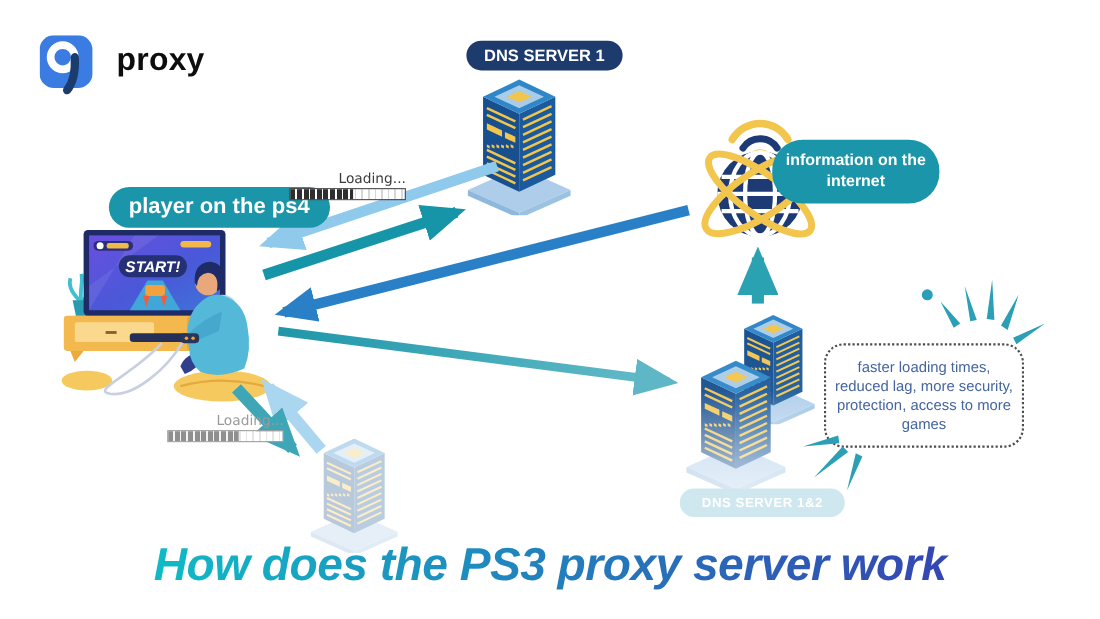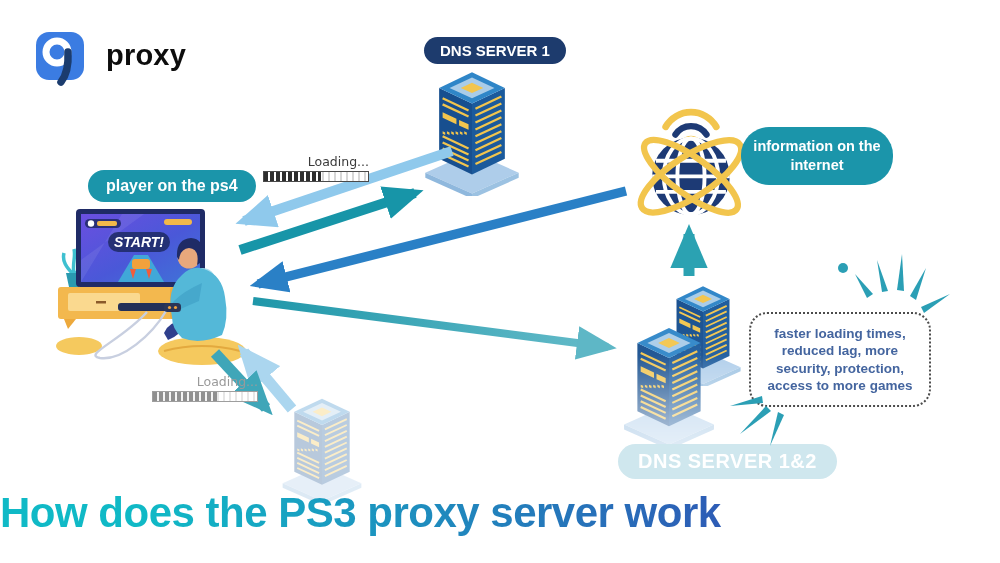--- a/index.html
+++ b/index.html
@@ -6,44 +6,44 @@
   .canvas{position:relative;width:1000px;height:563px;background:#fff;overflow:hidden;
           font-family:"Liberation Sans",sans-serif;}
   .abs{position:absolute;}
   svg{display:block;}
   
   .logo{position:absolute;left:36px;top:32px;display:flex;align-items:flex-start;gap:20px;}
   .logo-text{font-size:29px;font-weight:800;color:#0d0d0d;letter-spacing:.2px;margin-top:7px;}
   
   .badge{position:absolute;border-radius:22px;color:#fff;font-weight:bold;white-space:nowrap;}
   .badge-dns1{left:424px;top:37px;background:var(--navy);padding:5px 16px;font-size:15px;}
-  .badge-player{left:88px;top:170px;background:var(--teal);padding:7px 18px;font-size:16px;}
-  .badge-internet{left:741px;top:127px;background:var(--teal);width:128px;padding:10px 12px;
+  .badge-player{left:99px;top:170px;background:var(--teal);padding:7px 18px;font-size:20px;}
+  .badge-internet{left:702px;top:127px;background:var(--teal);width:128px;padding:10px 12px;
                   font-size:14.5px;line-height:1.3;text-align:center;white-space:normal;border-radius:28px;}
-  .badge-dns12{left:618px;top:444px;background:var(--pale-badge);padding:6px 20px;font-size:20px;
+  .badge-dns12{left:618px;top:444px;background:var(--pale-badge);padding:6px 20px;font-size:12px;
                letter-spacing:.5px;color:#fff;}
   
   .load{position:absolute;text-align:right;}
   .load .lbl{font-size:12.5px;color:#3a3a3a;margin-bottom:2px;font-family:"DejaVu Sans",sans-serif;}
   .load .bar{width:106px;height:11px;border:1.6px solid #4a4a4a;box-sizing:border-box;
              background:repeating-linear-gradient(90deg,#fff 0 4.5px,#d7d7d7 4.5px 6px);}
   .load .fill{height:100%;background:repeating-linear-gradient(90deg,#2e2e2e 0 4.5px,#fff 4.5px 6px);}
   .load-top{left:263px;top:154px;}
   .load-bottom{left:152px;top:374px;}
   .load.dim .lbl{color:#9a9a9a;}
   .load.dim .bar{border-color:#9e9e9e;background:repeating-linear-gradient(90deg,#fff 0 4.5px,#e6e6e6 4.5px 6px);}
   .load.dim .fill{background:repeating-linear-gradient(90deg,#8f8f8f 0 4.5px,#f3f3f3 4.5px 6px);}
   
   .bubble{position:absolute;left:749px;top:312px;width:182px;box-sizing:border-box;background:#fff;
           border:2.5px dotted #4c4c4c;border-radius:18px;padding:11px 8px;text-align:center;
-          font-weight:bold;font-size:13.5px;line-height:1.28;color:var(--bubble-text);}
-  
-  .title{position:absolute;top:489px;left:0;width:100%;text-align:left;font-size:42px;font-weight:800;
+          font-weight:normal;font-size:13.5px;line-height:1.28;color:var(--bubble-text);}
+  
+  .title{position:absolute;top:489px;left:0;width:100%;text-align:center;font-size:42px;font-weight:800;
          letter-spacing:-.5px;background:linear-gradient(90deg,var(--title-from) 15%,var(--title-to) 85%);
-         -webkit-background-clip:text;background-clip:text;color:var(--title-from);
+         -webkit-background-clip:text;background-clip:text;color:var(--title-from);font-style:italic;
          -webkit-text-fill-color:transparent;}
   
   .cluster{position:absolute;left:615px;top:276px;width:175px;height:175px;
     -webkit-mask-image:linear-gradient(180deg,rgba(0,0,0,1) 0%,rgba(0,0,0,.95) 45%,rgba(0,0,0,.45) 82%,rgba(0,0,0,.3) 100%);
     mask-image:linear-gradient(180deg,rgba(0,0,0,1) 0%,rgba(0,0,0,.95) 45%,rgba(0,0,0,.45) 82%,rgba(0,0,0,.3) 100%);}
   .faded{opacity:.3;}
   
   .s-lb{stroke:var(--arrow-lightblue);}   .f-lb{fill:var(--arrow-lightblue);}
   .s-teal{stroke:var(--arrow-teal);}      .f-teal{fill:var(--arrow-teal);}
   .s-blue{stroke:var(--arrow-blue);}      .f-blue{fill:var(--arrow-blue);}

